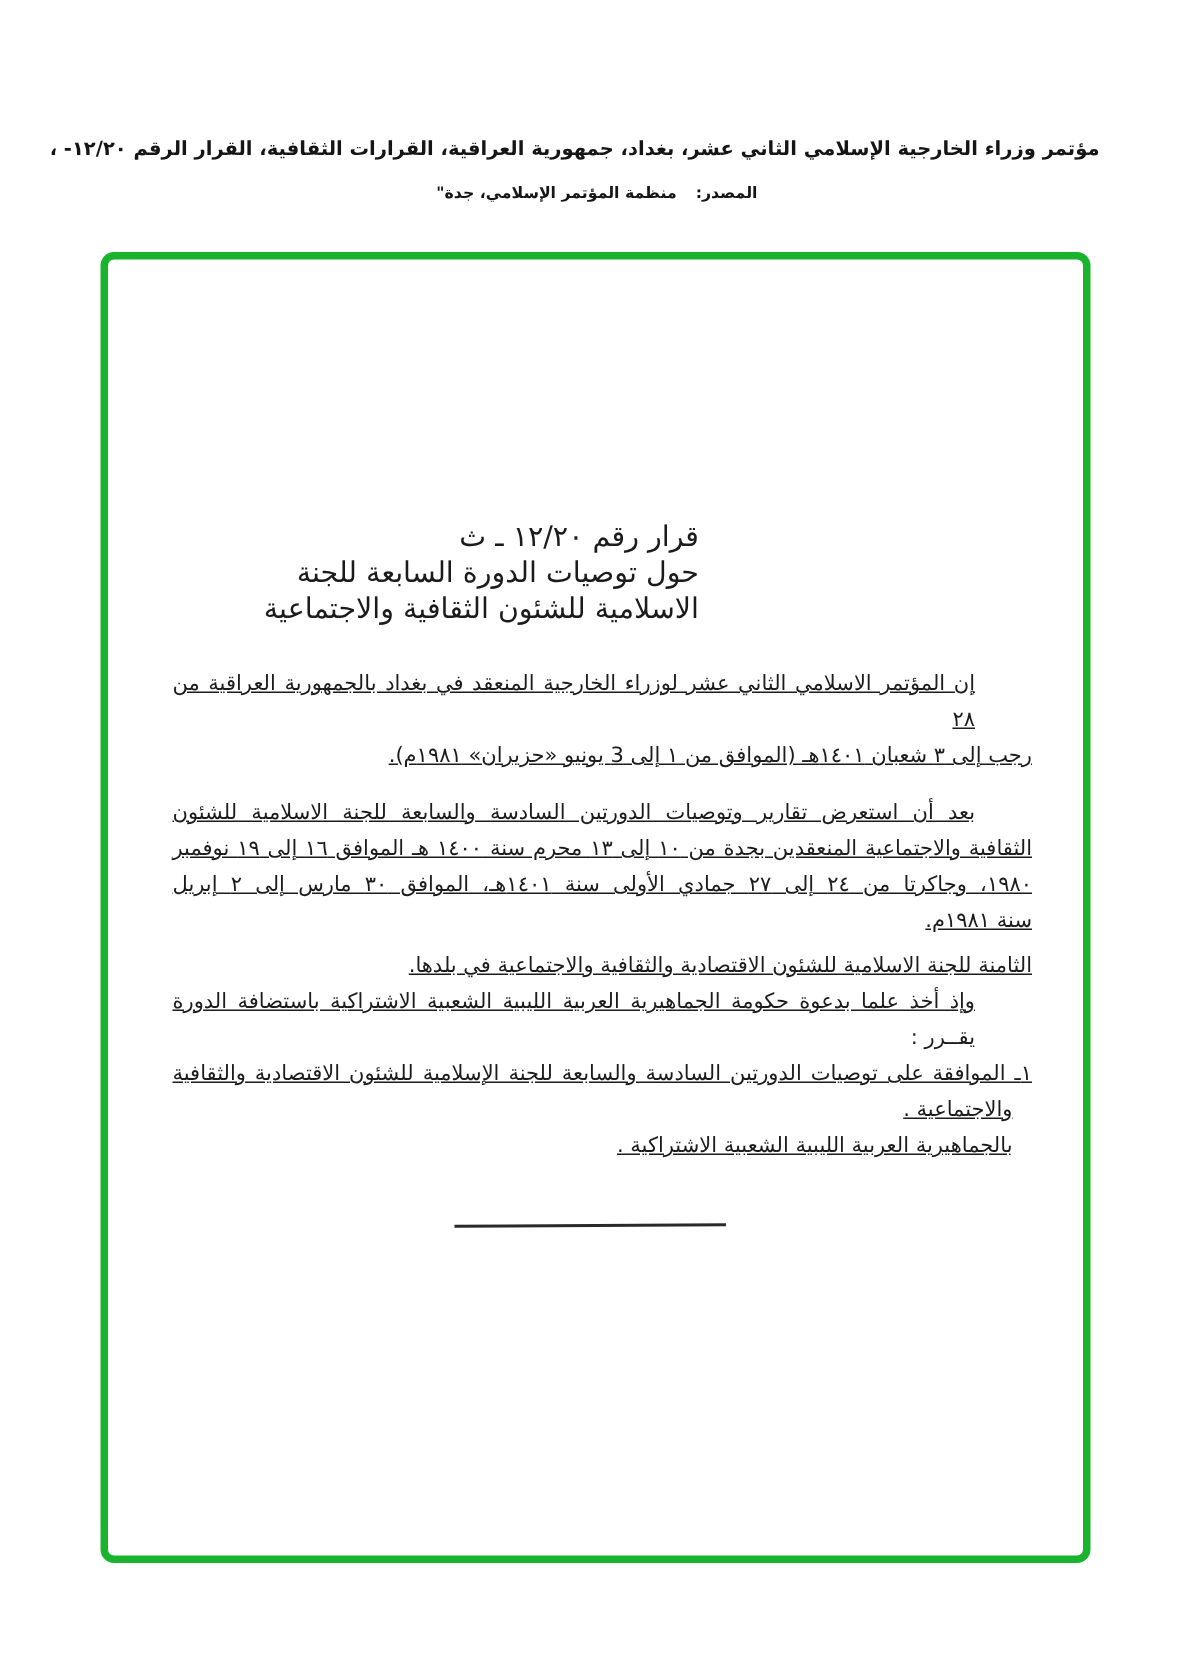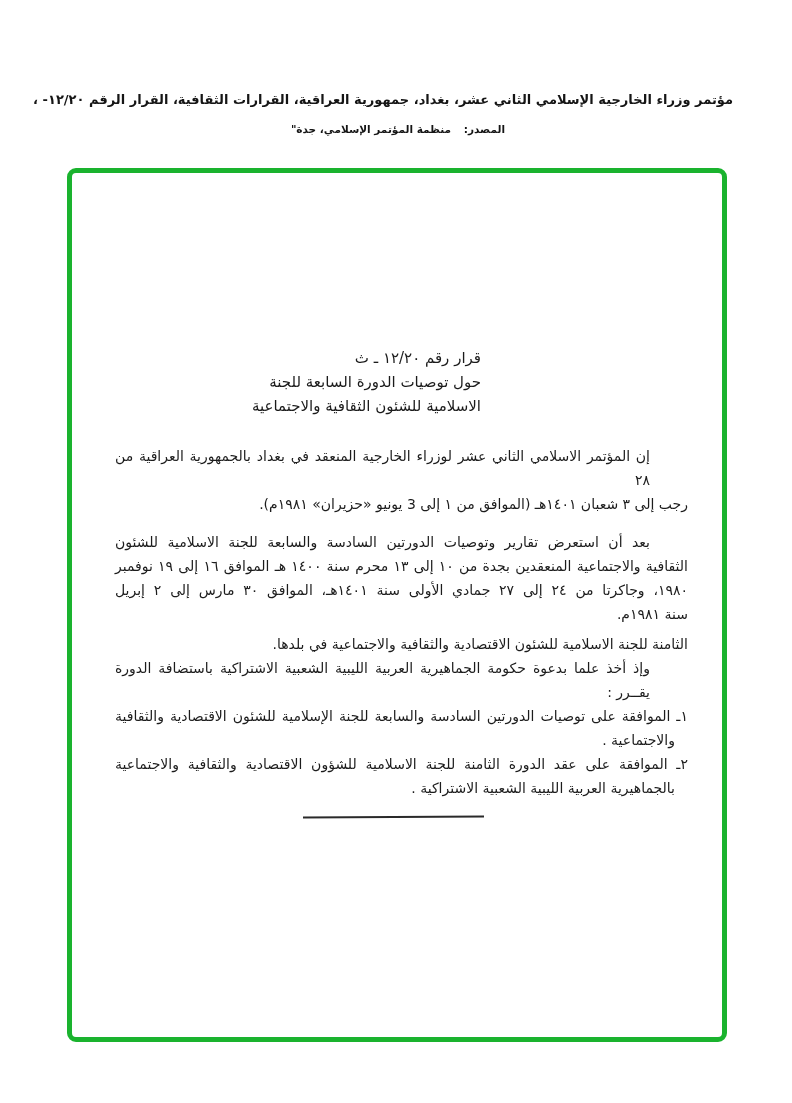--- a/index.html
+++ b/index.html
@@ -43,24 +43,24 @@
     width: 660px;
     height: 874px;
     border: 5px solid #1ab32e;
     border-radius: 9px;
     background: transparent;
   }
   
   .title-block {
     position: absolute;
     top: 346px;
-    right: 311px;
+    right: 326px;
     direction: rtl;
     text-align: right;
-    font-size: 15px;
+    font-size: 19px;
     line-height: 24px;
     font-weight: 500;
     color: #1b1b1b;
     white-space: nowrap;
   }
   .title-block .t3 { margin-top: 0; }
   
   .doc-body {
     position: absolute;
     left: 115px;
@@ -68,20 +68,21 @@
     width: 573px;
     direction: rtl;
     font-size: 14px;
     line-height: 24px;
     font-weight: 500;
     color: #1c1c1c;
   }
   .line {
     text-align: justify;
     text-align-last: justify;
+    text-decoration: underline;
   }
   .line.first  { padding-right: 38px; }   
   .line.last   { text-align-last: right; }
   .line.cont   { padding-right: 13px; }   
   .para-1 { margin-bottom: 14px; }
   .para-2 { margin-bottom: 6px; }
   .decision-label {
     padding-right: 38px;
   }
   
@@ -135,21 +136,20 @@
     </div>
 
     <div class="decision-label">يقــرر :</div>
 
     <div class="item-1">
       <div class="line">١ـ الموافقة على توصيات الدورتين السادسة والسابعة للجنة الإسلامية للشئون الاقتصادية والثقافية</div>
       <div class="line last cont">والاجتماعية .</div>
     </div>
 
     <div class="item-2">
-      <div class="line">٢ـ الموافقة على عقد الدورة الثامنة للجنة الاسلامية للشؤون الاقتصادية والثقافية والاجتماعية</div>
       <div class="line last cont">بالجماهيرية العربية الليبية الشعبية الاشتراكية .</div>
     </div>
 
   </div>
 
   <div class="divider"></div>
 
 </div>
 
 </body></html>

